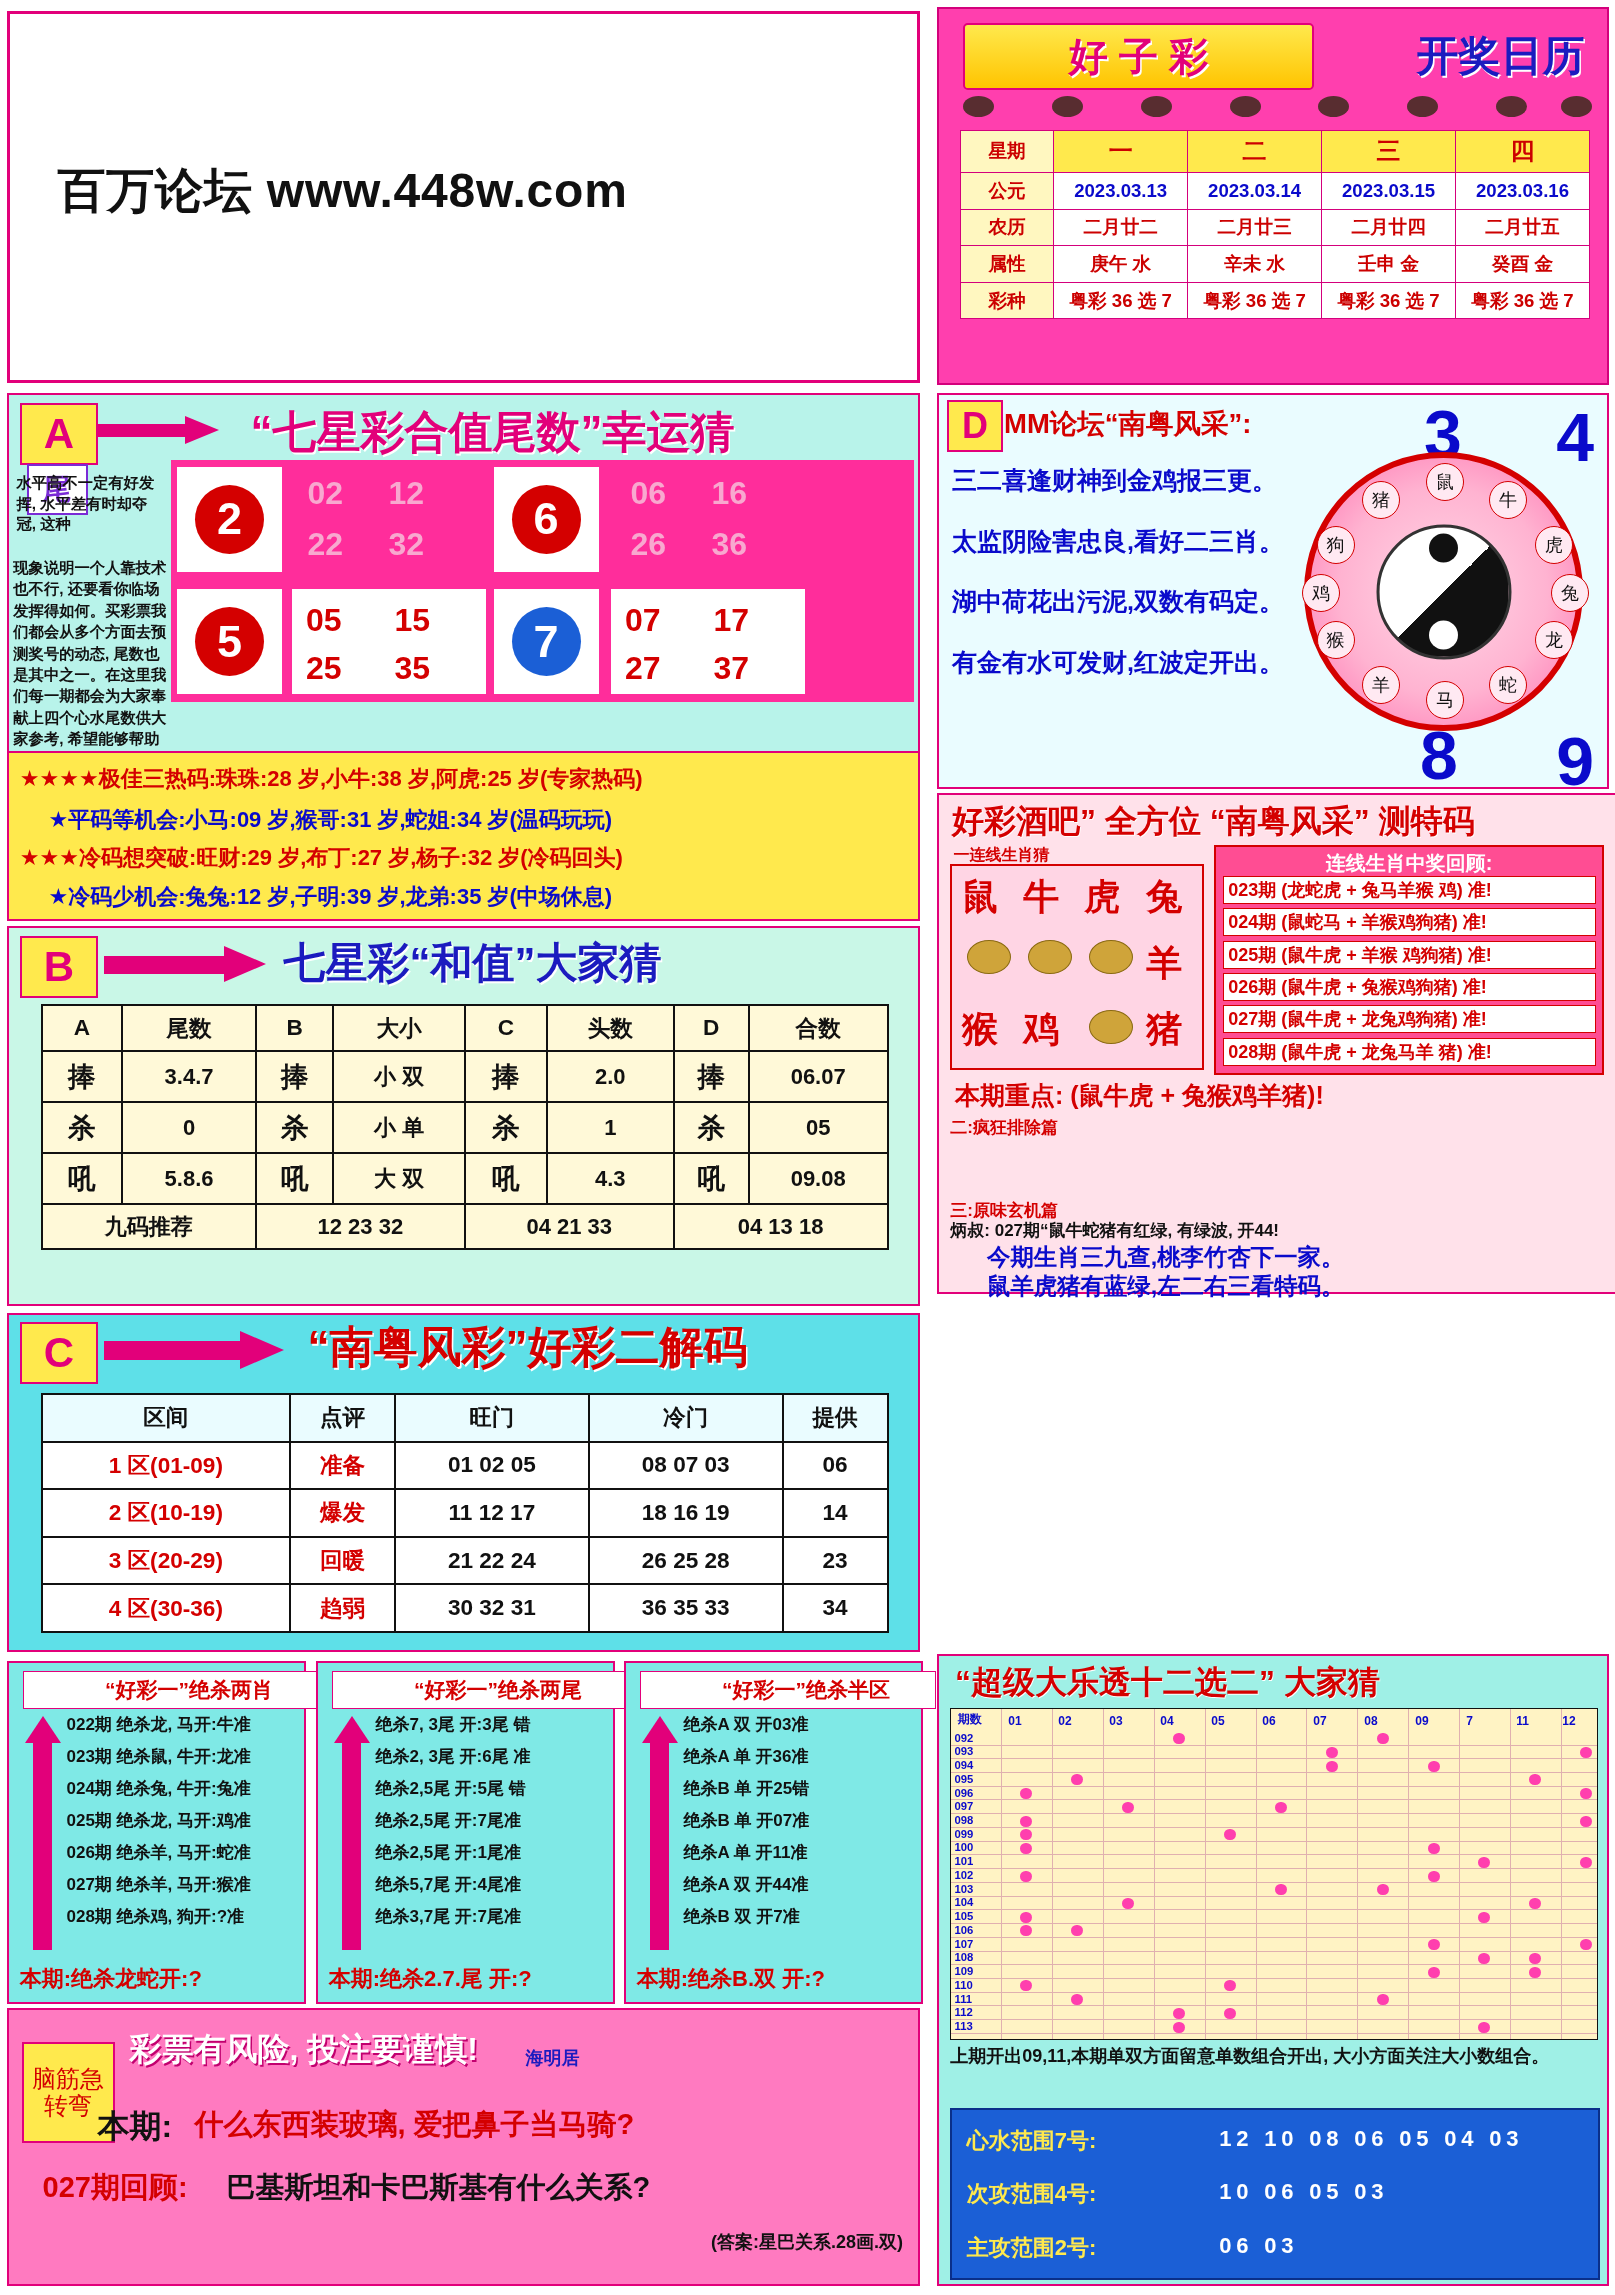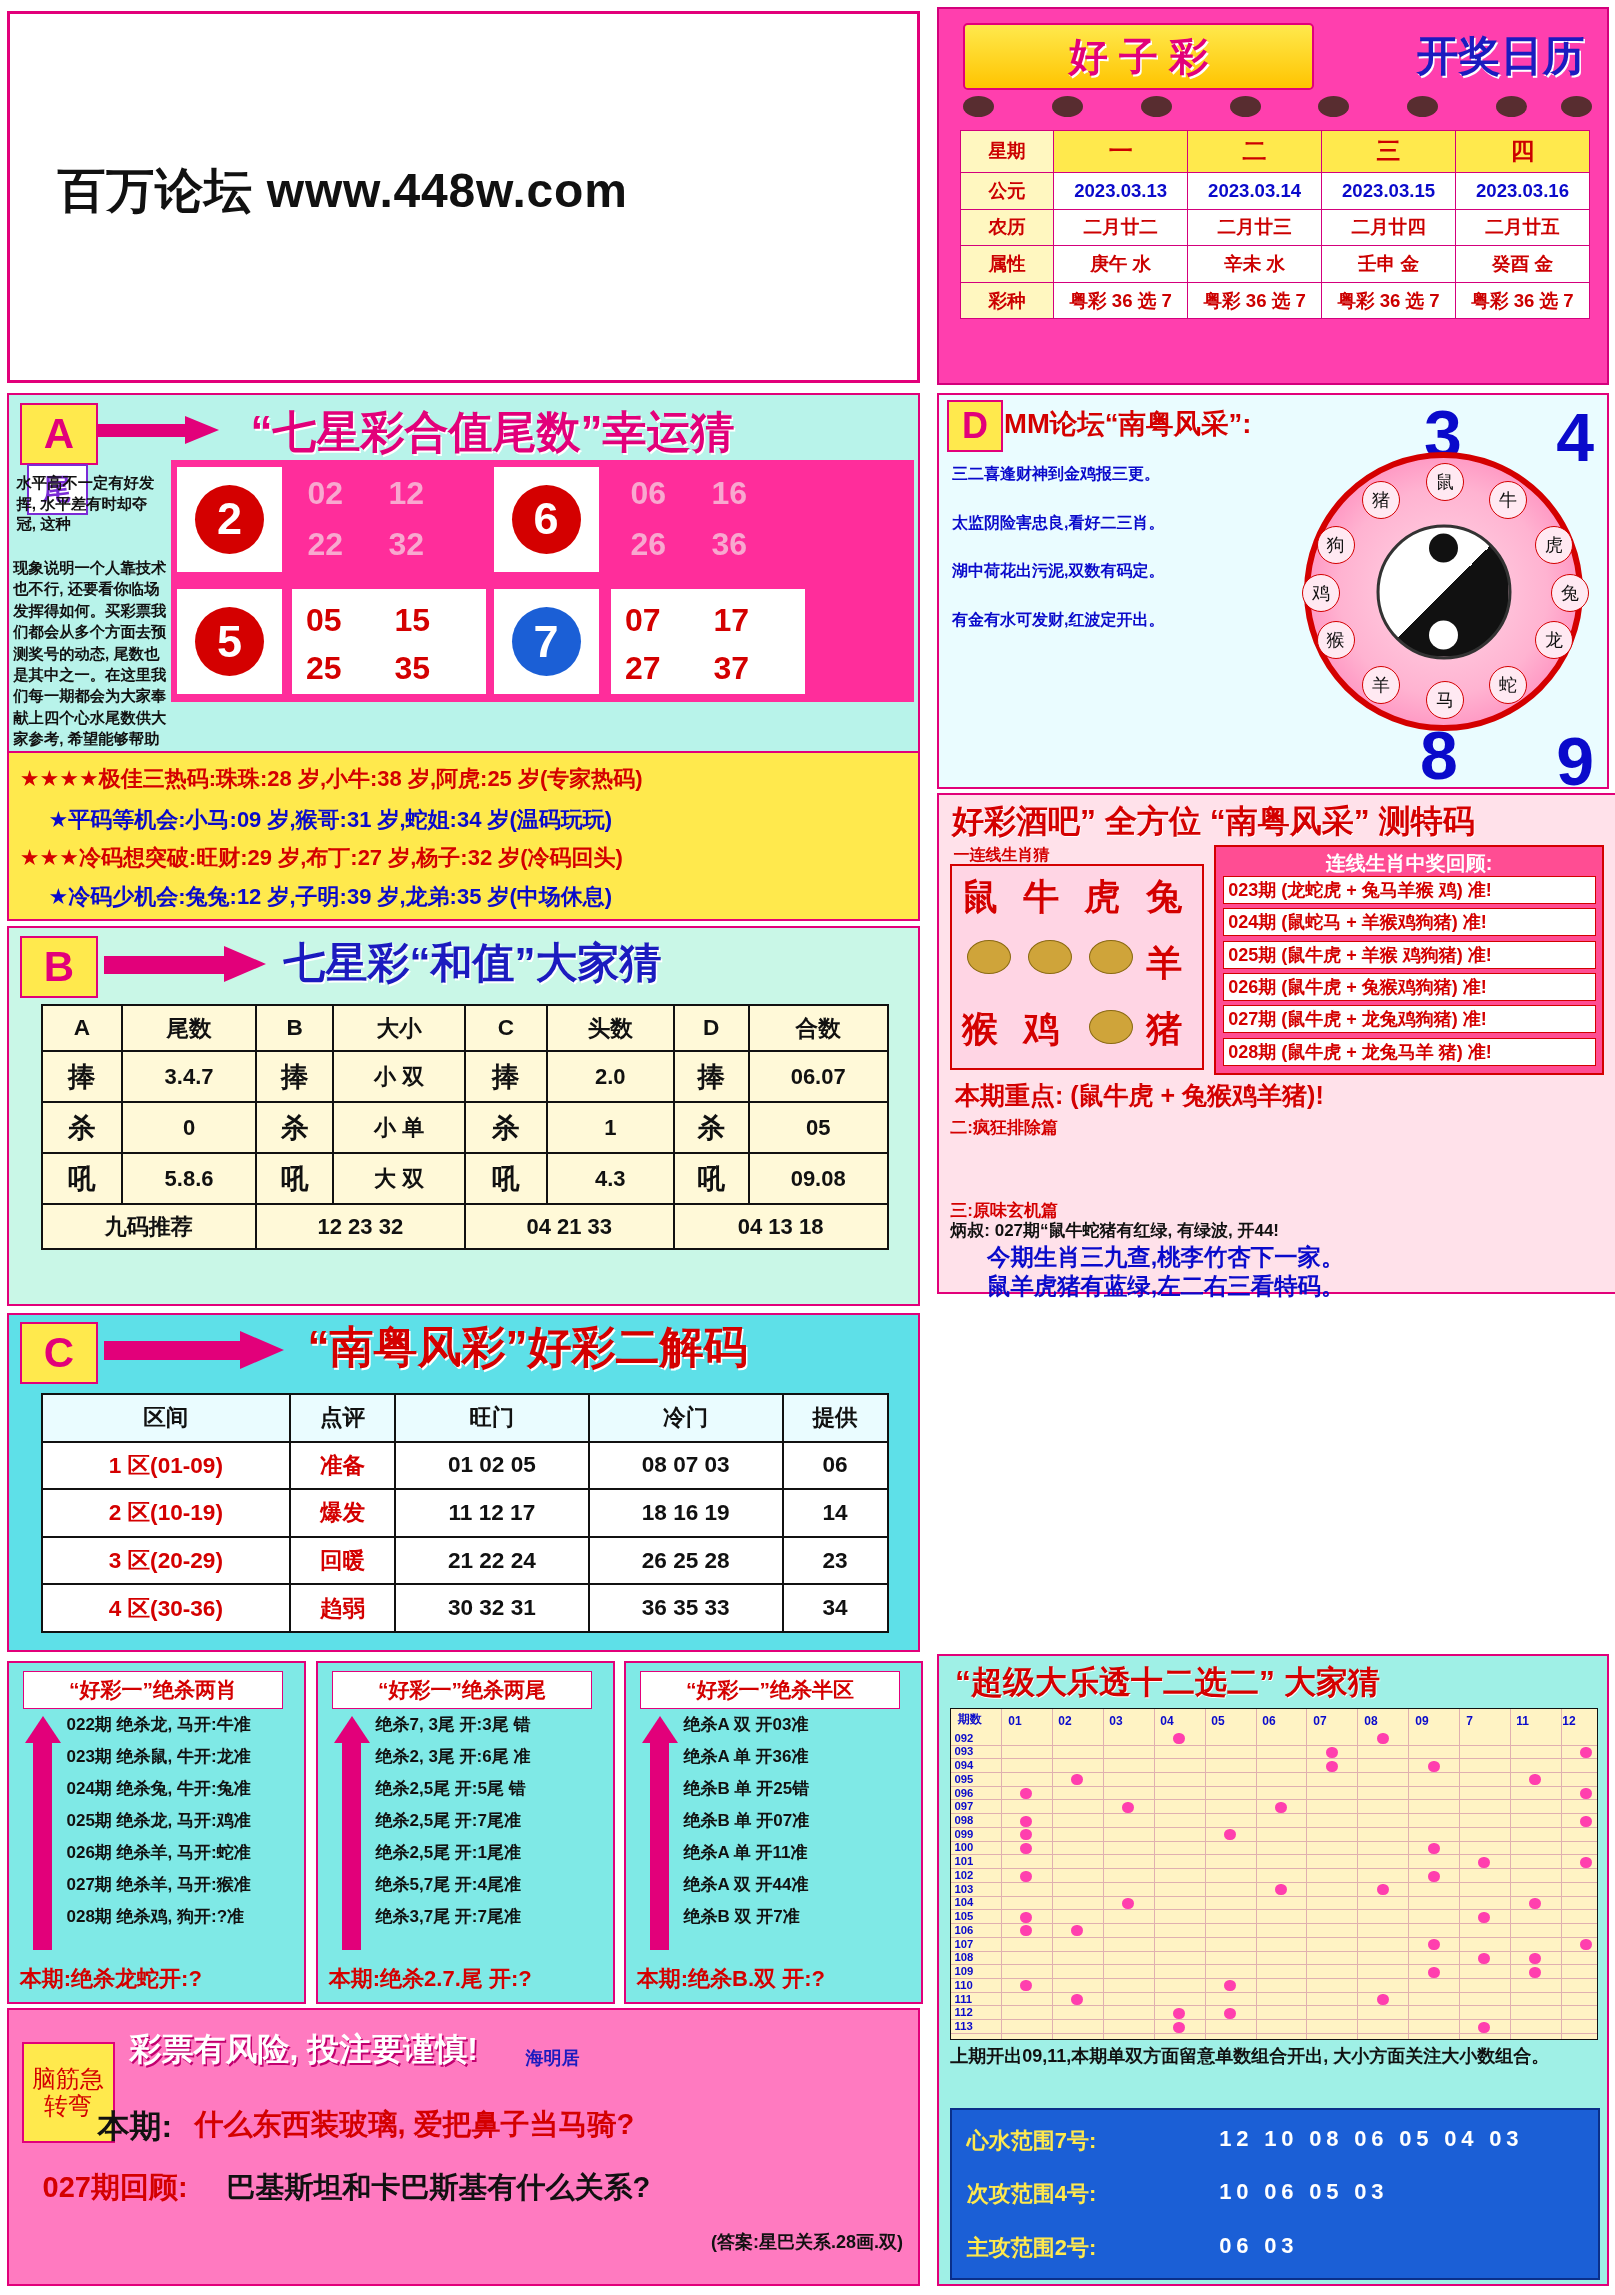--- a/index.html
+++ b/index.html
@@ -58,21 +58,21 @@
   #secC .arrow .bar{position:absolute;left:0;top:9.7px;width:137px;height:19.4px;background:#e2007a;}
   #secC .arrow .tip{position:absolute;left:136px;top:0;width:0;height:0;border-top:19.4px solid transparent;border-bottom:19.4px solid transparent;border-left:44px solid #e2007a;}
   #secC h2{position:absolute;left:299px;top:3.2px;margin:0;font-size:44px;font-weight:bold;color:#d40000;text-shadow:1.6px 1.6px 0 #fff;white-space:nowrap;}
   #secC table{position:absolute;left:32px;top:78px;width:848px;border-collapse:collapse;background:#fff;}
   #secC th,#secC td{border:2.4px solid #111;text-align:center;font-size:22.6px;font-weight:bold;padding:7.3px 1.6px;color:#111;}
   #secC th{background:#eafcff;}
   #secC td.red{color:#d40000;}
   
   .killwrap{left:6.5px;top:1661px;width:913px;height:339px;}
   .kill{position:absolute;top:0;width:295px;height:339px;background:#7fe9e6;border:2.4px solid #e2007a;}
-  .kill .hd{position:absolute;left:14.5px;top:8px;width:258px;height:36px;background:#fff;border:1.6px solid #e2007a;display:flex;align-items:center;justify-content:center;font-size:21px;font-weight:bold;color:#d40000;}
+  .kill .hd{position:absolute;left:14.5px;top:8px;width:258px;height:36px;background:#fff;border:1.6px solid #e2007a;display:flex;align-items:center;justify-content:center;font-size:21px;font-weight:bold;color:#d40000;padding-left:36px;}
   .kill .uarrow{position:absolute;left:16px;top:53px;width:36px;height:234px;}
   .kill .uarrow .bar{position:absolute;left:8px;top:24px;width:19.4px;height:210px;background:#e2007a;}
   .kill .uarrow .tip{position:absolute;left:0;top:0;width:0;height:0;border-left:18px solid transparent;border-right:18px solid transparent;border-bottom:27.5px solid #e2007a;}
   .kill ul{position:absolute;left:58px;top:53px;margin:0;padding:0;list-style:none;}
   .kill li{font-size:17px;font-weight:bold;color:#111;line-height:1.0;height:32px;white-space:nowrap;}
   .kill .ft{position:absolute;left:11.3px;bottom:8px;font-size:22px;font-weight:bold;color:#d40000;white-space:nowrap;}
   
   #bottomPink{left:6.5px;top:2008px;width:913px;height:278px;background:#ff7ac0;border:2.4px solid #e2007a;}
   #bottomPink .tag{position:absolute;left:13px;top:32px;width:89px;height:97px;background:#ffe94d;border:2.4px solid #e2007a;display:flex;align-items:center;justify-content:center;font-size:24px;font-weight:normal;color:#d40000;text-align:center;line-height:1.1;}
   #bottomPink .l1{position:absolute;left:121px;top:18px;font-size:32px;font-weight:bold;color:#fff;text-shadow:1.6px 1.6px 0 #c2006f;}
@@ -83,21 +83,21 @@
   #bottomPink .ans{position:absolute;right:14.5px;top:220px;font-size:18px;font-weight:bold;color:#111;}
   
   #secD{left:937px;top:393px;width:672px;height:396px;background:#eafcff;border:2.4px solid #e2007a;}
   #secD .letter{position:absolute;left:8px;top:4.8px;width:52px;height:48px;background:#ffe94d;border:2.4px solid #e2007a;display:flex;align-items:center;justify-content:center;font-size:36px;font-weight:bold;color:#e2007a;}
   #secD .mm{position:absolute;left:65px;top:11.3px;font-size:27.5px;font-weight:bold;color:#d40000;white-space:nowrap;}
   #secD .n3{position:absolute;left:485px;top:0px;font-size:68px;font-weight:bold;color:#0a0acb;}
   #secD .n4{position:absolute;right:13px;top:3.2px;font-size:68px;font-weight:bold;color:#0a0acb;}
   #secD .n8{position:absolute;left:481px;bottom:-6.5px;font-size:68px;font-weight:bold;color:#0a0acb;}
   #secD .n9{position:absolute;right:13px;bottom:-13px;font-size:68px;font-weight:bold;color:#0a0acb;}
   #secD .poem{position:absolute;left:13px;top:69px;width:436px;}
-  #secD .poem div{font-size:16px;font-weight:bold;color:#0a0acb;margin-bottom:27.5px;white-space:nowrap;}
+  #secD .poem div{font-size:25px;font-weight:bold;color:#0a0acb;margin-bottom:27.5px;white-space:nowrap;}
   #secD .wheel{position:absolute;right:24px;top:57px;width:267px;height:267px;border-radius:50%;background:radial-gradient(circle,#ffd7e6 0%,#ffb3d1 55%,#ff6fae 100%);border:6.5px solid #d40000;}
   #secD .wheel .inner{position:absolute;left:50%;top:50%;transform:translate(-50%,-50%);width:129px;height:129px;border-radius:50%;background:linear-gradient(135deg,#fff 0 50%,#111 50% 100%);border:3.2px solid #333;}
   #secD .wheel .inner:before{content:"";position:absolute;left:50%;top:6.5px;width:29px;height:29px;border-radius:50%;background:#111;transform:translateX(-50%);}
   #secD .wheel .inner:after{content:"";position:absolute;left:50%;bottom:6.5px;width:29px;height:29px;border-radius:50%;background:#fff;transform:translateX(-50%);}
   #secD .zod{position:absolute;width:36px;height:36px;border-radius:50%;background:#ffe9f2;border:1.6px solid #d40000;font-size:18px;display:flex;align-items:center;justify-content:center;color:#111;}
   
   #bar{left:937px;top:793px;width:728px;height:501px;background:#ffe1ea;border:2.4px solid #e2007a;}
   #bar h2{position:absolute;left:13px;top:4.8px;margin:0;font-size:32px;font-weight:bold;color:#d40000;white-space:nowrap;text-shadow:0.8px 0.8px 0 #fff;}
   #bar .sub{position:absolute;left:14.5px;top:50px;font-size:16px;font-weight:bold;color:#d40000;}
   #bar .zgrid{position:absolute;left:11.3px;top:69px;width:250px;height:202px;background:#ffd5e4;border:2.4px solid #d40000;}

